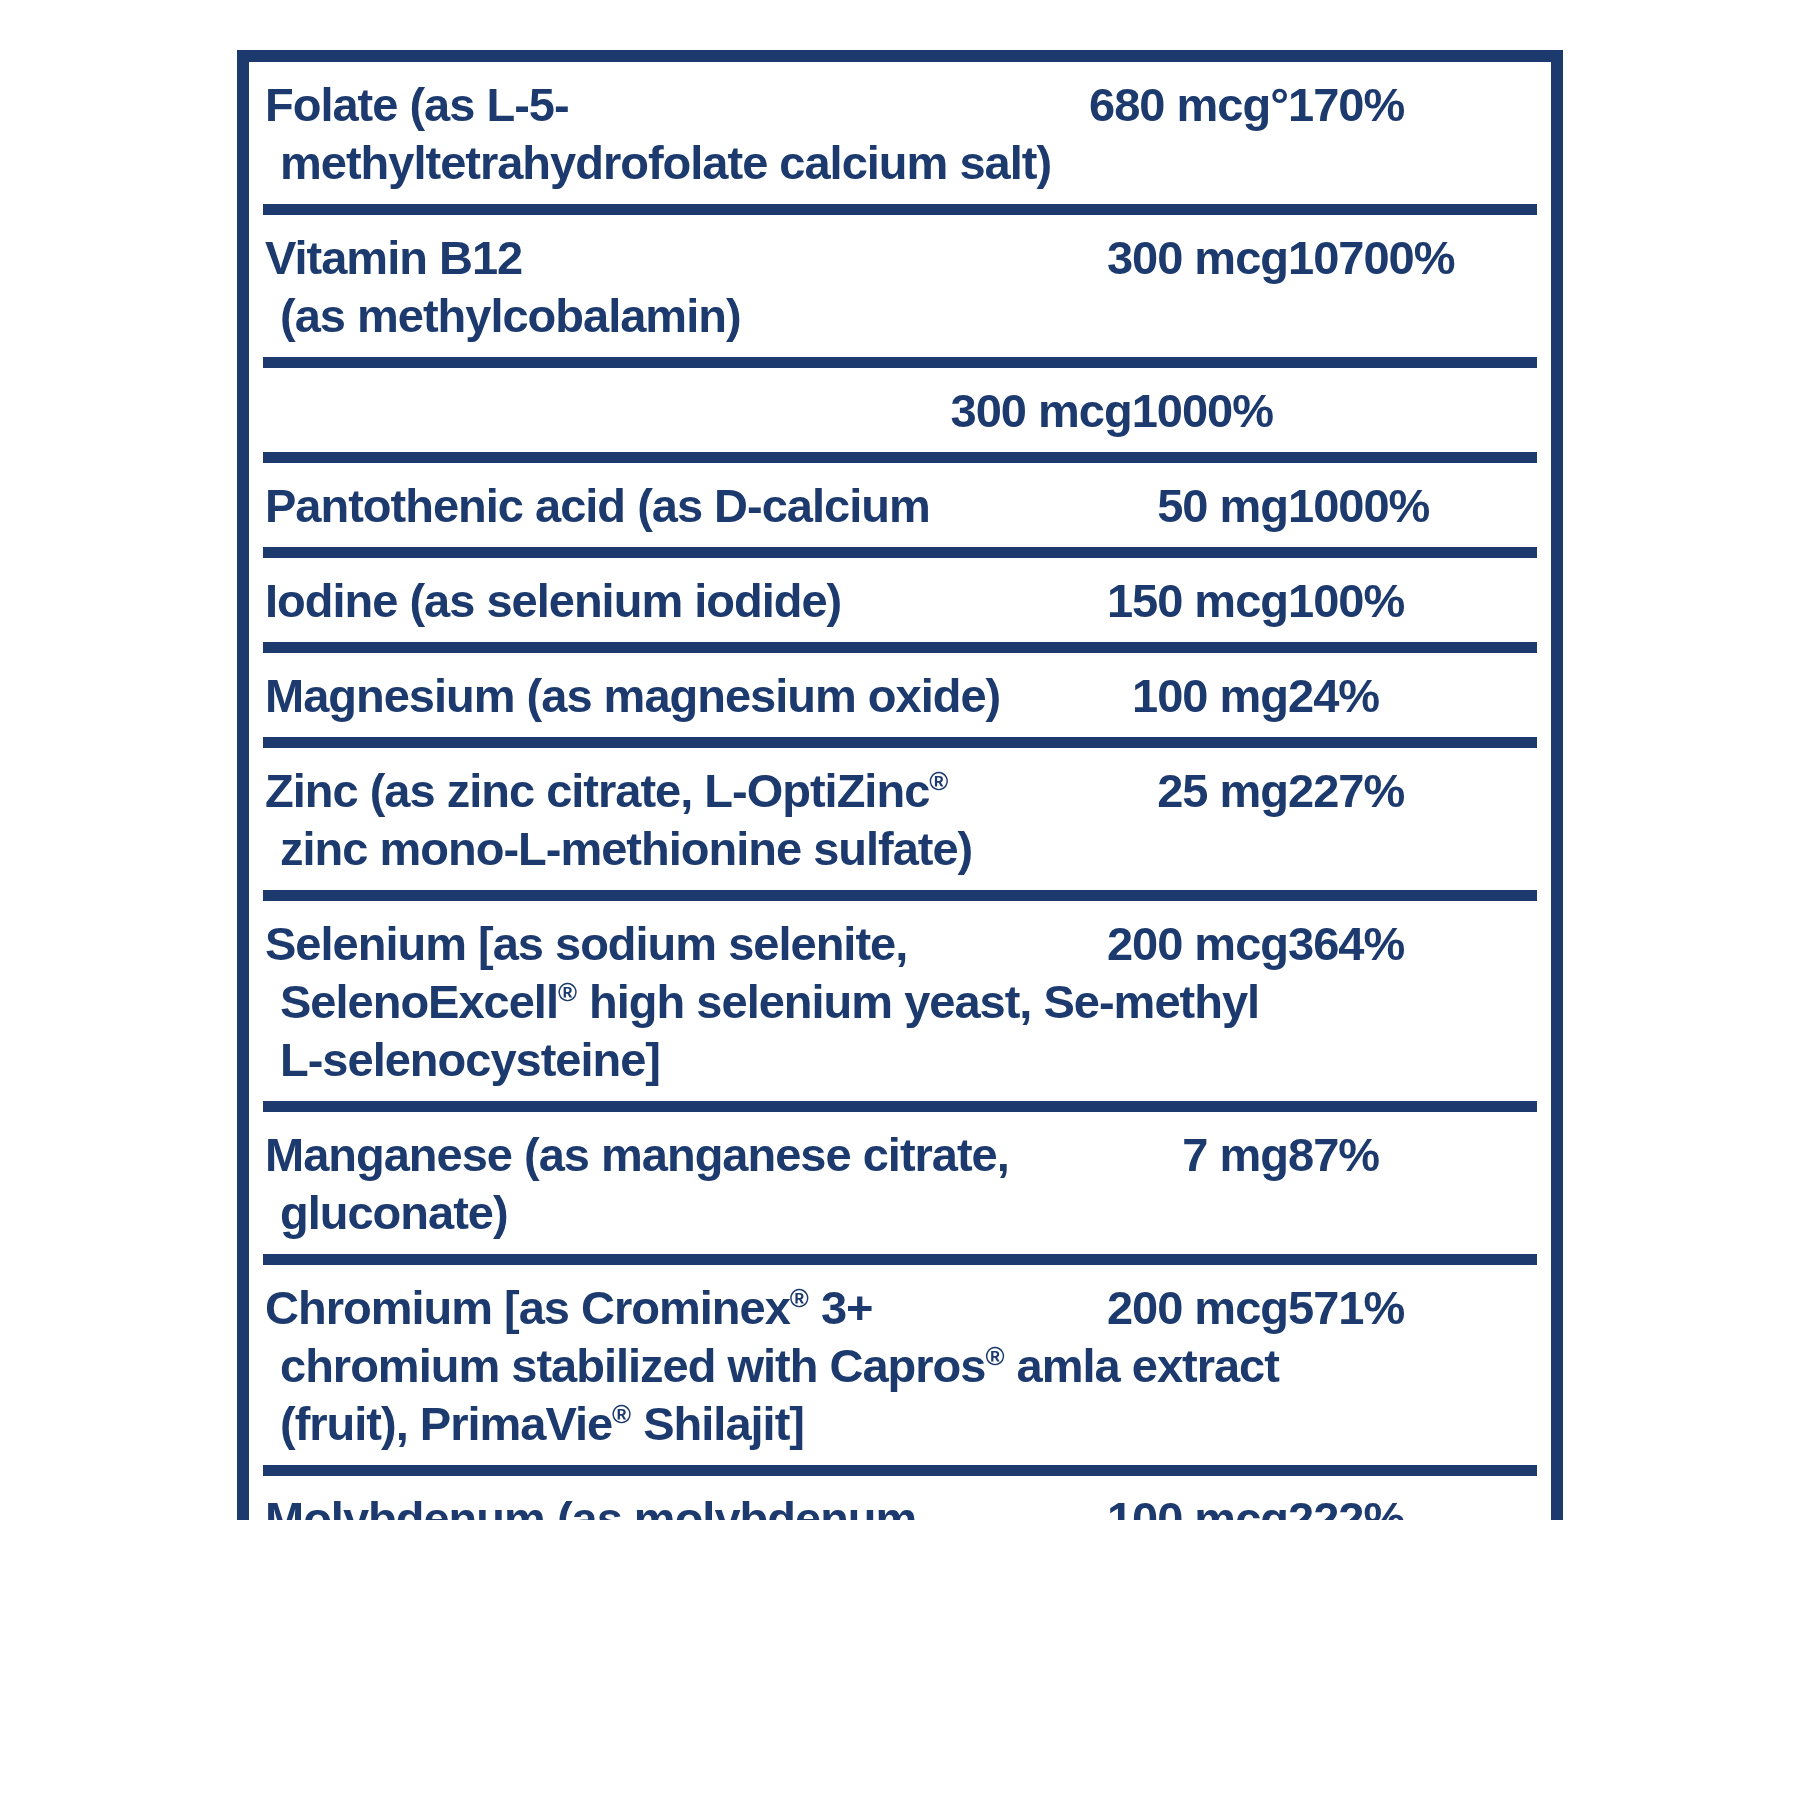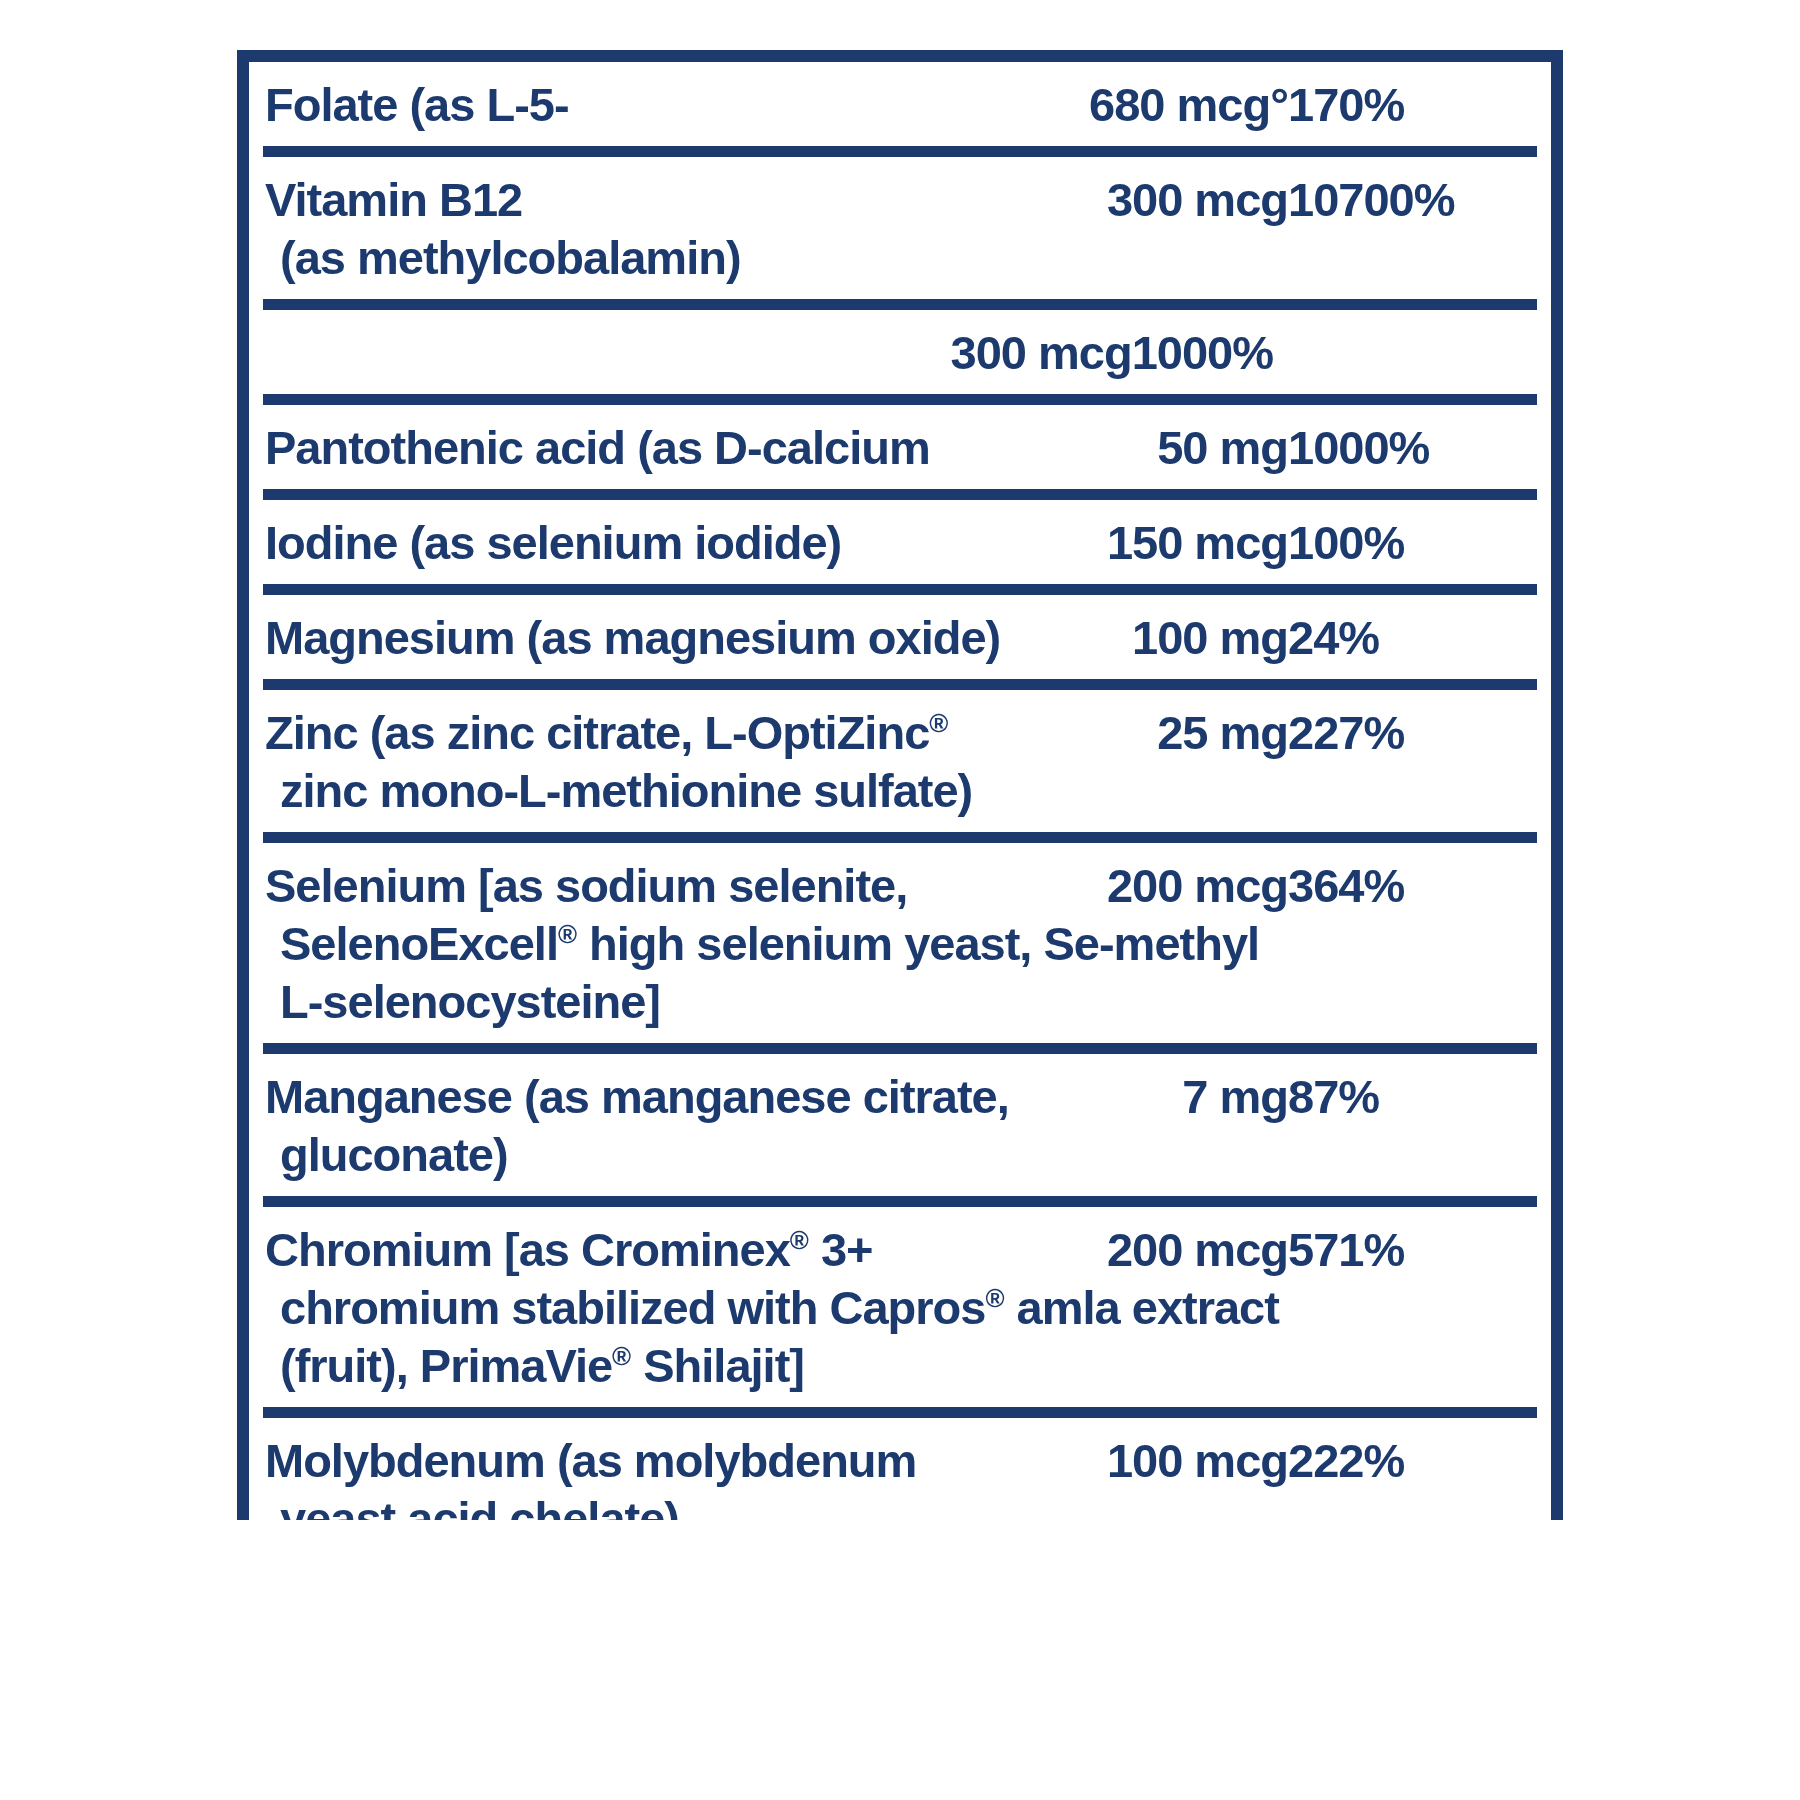--- a/index.html
+++ b/index.html
@@ -75,20 +75,21 @@
 
 <div class="canvas">
   <div class="label">
     <div class="rows">
   <div class="row">
     <div class="line1">
       <span class="name">Folate (as L-5-</span>
       <span class="amount">680 mcg°</span>
       <span class="dv">170%</span>
     </div>
+  <div class="cont">methyltetrahydrofolate calcium salt)</div>
         </div>
 <div class="divider"></div>
   <div class="row">
     <div class="line1">
       <span class="name">Vitamin B12</span>
       <span class="amount">300 mcg</span>
       <span class="dv">10700%</span>
     </div>
   <div class="cont">(as methylcobalamin)</div>
         </div>

